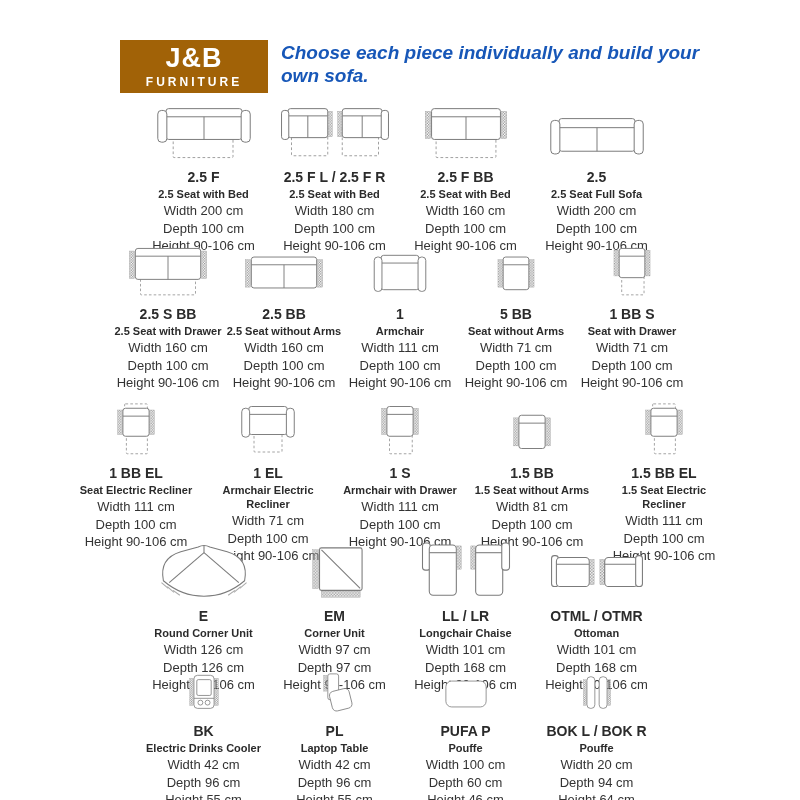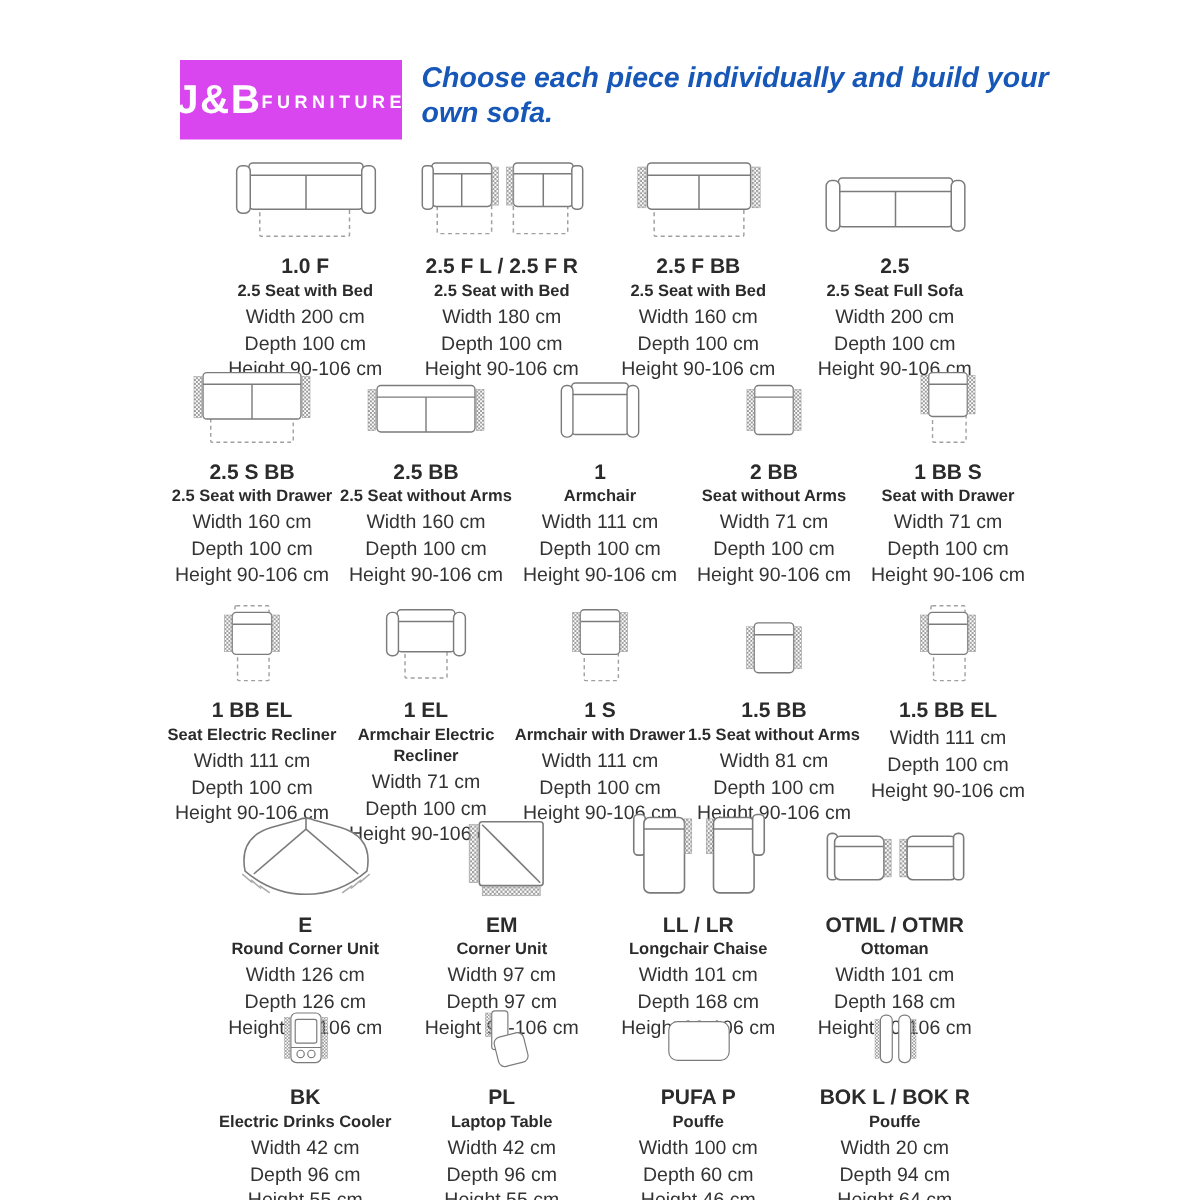--- a/index.html
+++ b/index.html
@@ -2,34 +2,34 @@
 <html><head>
 <meta charset="utf-8">
 <style>
   html,body{margin:0;padding:0;}
   body{
     width:800px;height:800px;background:#ffffff;overflow:hidden;
     font-family:"Liberation Sans",sans-serif;color:#2b2b2b;
   }
   .header{display:flex;align-items:flex-start;padding:40px 0 0 120px;gap:13px;}
   .logo{
-    background:#d946ef;color:#fff;width:148px;height:53px;flex:0 0 auto;
-    display:flex;flex-direction:row;align-items:center;justify-content:center;
+    background:#a16207;color:#fff;width:148px;height:53px;flex:0 0 auto;
+    display:flex;flex-direction:column;align-items:center;justify-content:center;
   }
   .logo-main{font-size:27px;font-weight:bold;line-height:1;letter-spacing:1px;}
   .logo-sub{font-size:12px;font-weight:bold;letter-spacing:3px;margin-top:3px;}
   .heading{
     color:#1757b8;font-weight:bold;font-size:19px;line-height:1.2;
     max-width:455px;margin-top:2px;font-style:italic;
   }
   .catalog{margin-top:12px;}
   .row{display:flex;justify-content:center;align-items:flex-start;}
   .row-0{height:140px;}
   .row-1{height:158px;}
-  .row-2{height:137px;}
+  .row-2{height:137px;gap:16px;}
   .row-3{height:131px;}
   .row-4{height:120px;}
   .card{width:131px;text-align:center;}
   .row-1 .card,.row-2 .card{width:116px;}
   .icon-box{display:flex;align-items:flex-end;justify-content:center;margin-bottom:6px;}
   .row-0 .icon-box{height:58px;}
   .row-1 .icon-box{height:55px;}
   .row-2 .icon-box{height:56px;}
   .row-3 .icon-box{height:62px;}
   .row-4 .icon-box{height:46px;}
@@ -66,21 +66,21 @@
             <g fill="none" stroke="#7b7b7b" stroke-width="1.1">
               <rect x="26" y="26" width="66" height="32" rx="1" stroke="#a0a0a0" stroke-dasharray="3 2.5"></rect>
               <rect x="18" y="4" width="84" height="34" rx="3" fill="#fff"></rect>
               <line x1="18" y1="13" x2="102" y2="13"></line>
               <line x1="60" y1="13" x2="60" y2="38"></line>
               <rect x="9" y="6" width="10" height="35" rx="4" fill="#fff"></rect>
               <rect x="101" y="6" width="10" height="35" rx="4" fill="#fff"></rect>
             </g>
           </svg>
         </div>
-        <div class="code">1.0 F</div>
+        <div class="code">2.5 F</div>
         <div class="pname">2.5 Seat with Bed</div>
         <div class="dim">Width 200 cm</div>
         <div class="dim">Depth 100 cm</div>
         <div class="dim">Height 90-106 cm</div>
       </div>
       <div class="card">
         <div class="icon-box">
           <svg class="icon" viewBox="0 0 120 64" preserveAspectRatio="xMidYMax meet">
             <g fill="none" stroke="#7b7b7b" stroke-width="1.1">
               <rect x="12" y="24" width="40" height="32" rx="1" stroke="#a0a0a0" stroke-dasharray="3 2.5"></rect>
@@ -201,21 +201,21 @@
         <div class="icon-box">
           <svg class="icon" viewBox="0 0 120 64" preserveAspectRatio="xMidYMax meet">
             <g fill="none" stroke="#7b7b7b" stroke-width="1.1">
               <rect x="45" y="14" width="30" height="38" rx="3" fill="#fff"></rect>
               <line x1="45" y1="23" x2="75" y2="23"></line>
               <rect x="39" y="17" width="6" height="32" fill="url(#hatch)" stroke="#9a9a9a" stroke-width="0.4"></rect>
               <rect x="75" y="17" width="6" height="32" fill="url(#hatch)" stroke="#9a9a9a" stroke-width="0.4"></rect>
             </g>
           </svg>
         </div>
-        <div class="code">2 BB</div>
+        <div class="code">5 BB</div>
         <div class="pname">Seat without Arms</div>
         <div class="dim">Width 71 cm</div>
         <div class="dim">Depth 100 cm</div>
         <div class="dim">Height 90-106 cm</div>
       </div>
       <div class="card">
         <div class="icon-box">
           <svg class="icon" viewBox="0 0 120 64" preserveAspectRatio="xMidYMax meet">
             <g fill="none" stroke="#7b7b7b" stroke-width="1.1">
               <rect x="48" y="28" width="26" height="30" rx="1" stroke="#a0a0a0" stroke-dasharray="3 2.5"></rect>
@@ -313,20 +313,21 @@
               <rect x="47" y="1" width="26" height="7" rx="1" stroke="#a0a0a0" stroke-dasharray="3 2.5"></rect>
               <rect x="49" y="30" width="24" height="28" rx="1" stroke="#a0a0a0" stroke-dasharray="3 2.5"></rect>
               <rect x="45" y="6" width="30" height="32" rx="3" fill="#fff"></rect>
               <line x1="45" y1="15" x2="75" y2="15"></line>
               <rect x="39" y="8" width="6" height="28" fill="url(#hatch)" stroke="#9a9a9a" stroke-width="0.4"></rect>
               <rect x="75" y="8" width="6" height="28" fill="url(#hatch)" stroke="#9a9a9a" stroke-width="0.4"></rect>
             </g>
           </svg>
         </div>
         <div class="code">1.5 BB EL</div>
+        <div class="pname">1.5 Seat Electric Recliner</div>
         <div class="dim">Width 111 cm</div>
         <div class="dim">Depth 100 cm</div>
         <div class="dim">Height 90-106 cm</div>
       </div>
     </section>
   <section class="row row-3">
       <div class="card">
         <div class="icon-box">
           <svg class="icon" viewBox="0 0 120 64" preserveAspectRatio="xMidYMax meet">
             <g fill="none" stroke="#7b7b7b" stroke-width="1.1">

